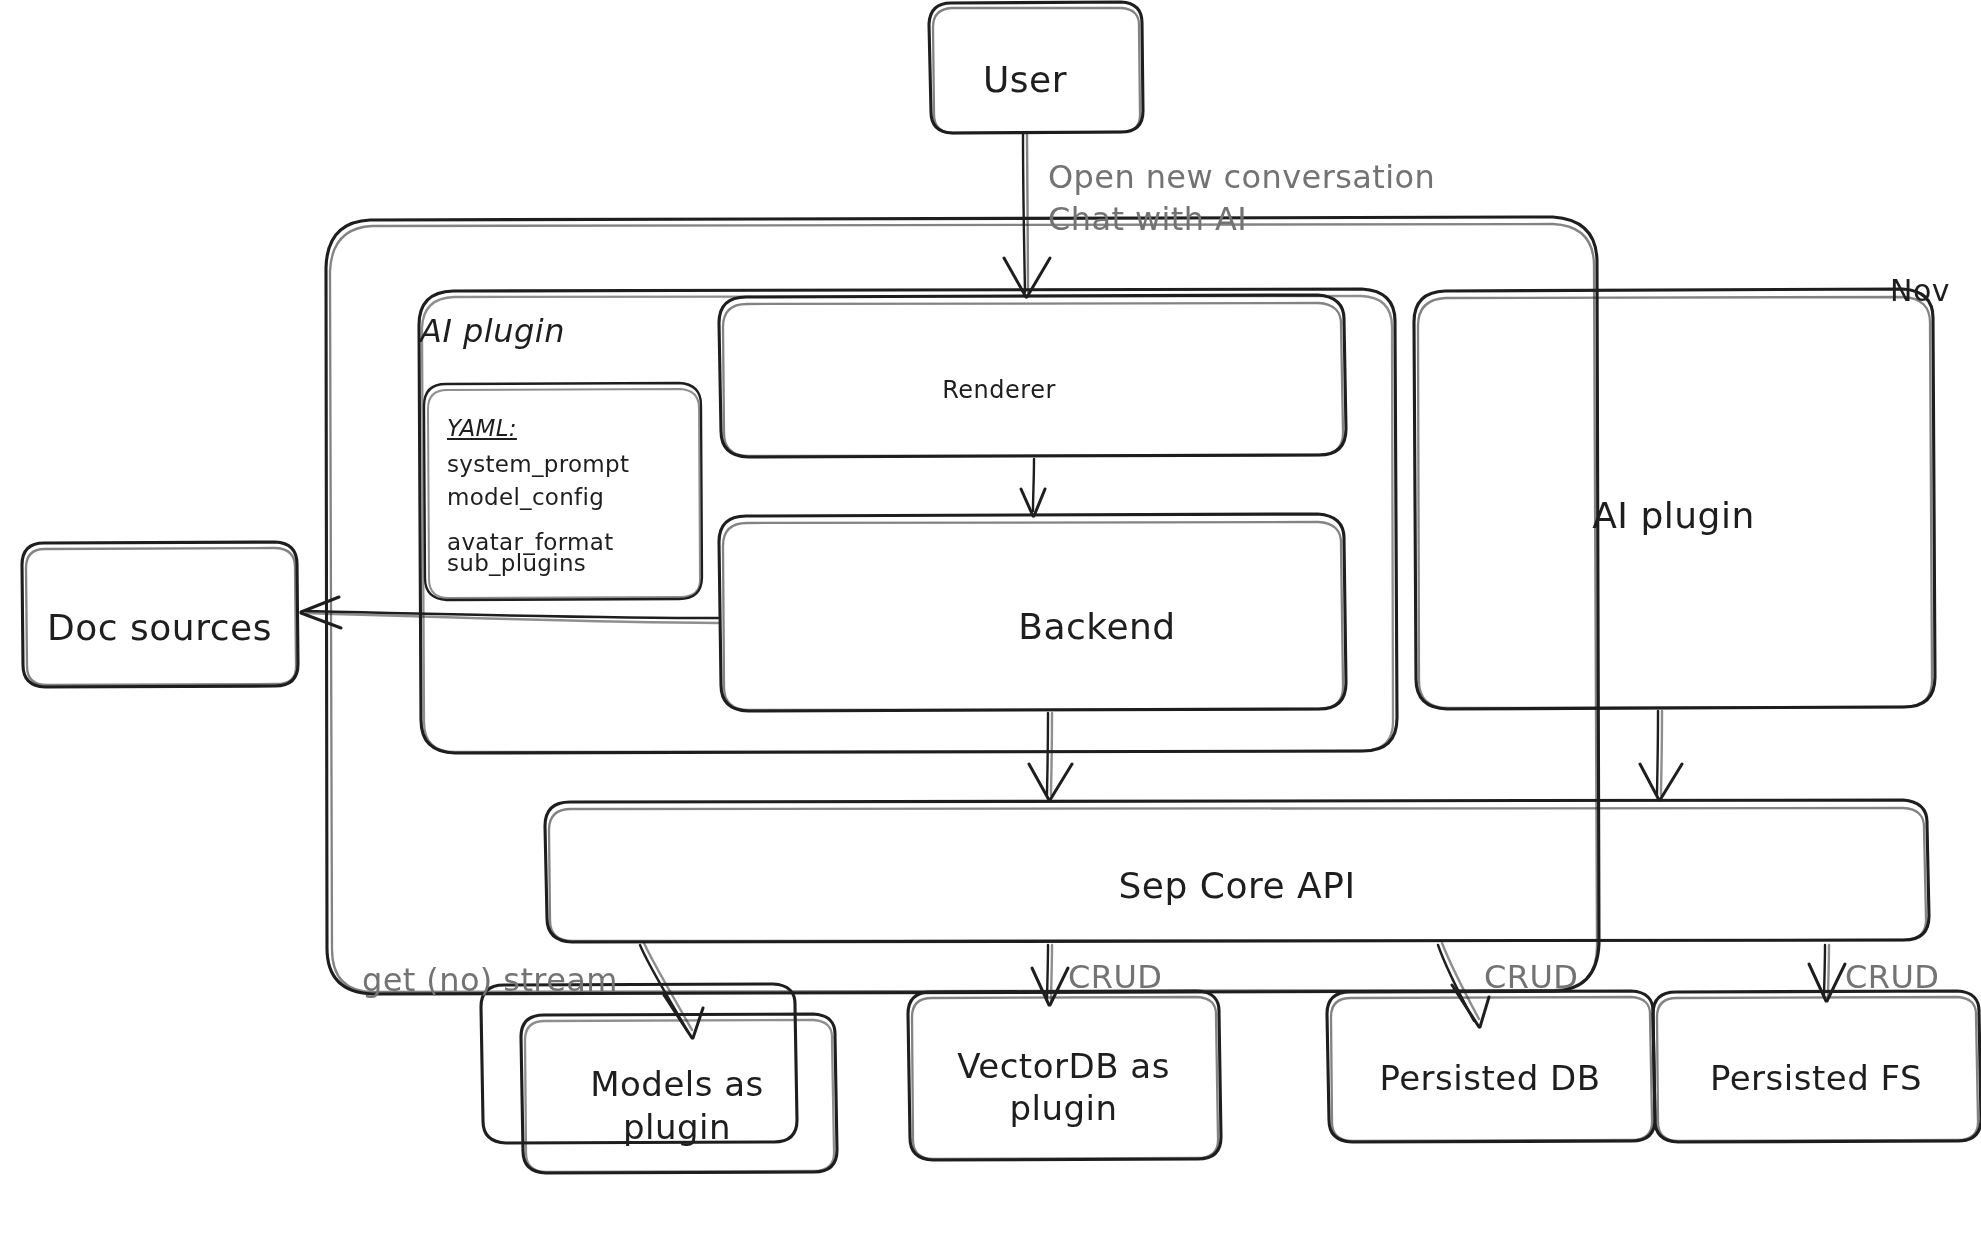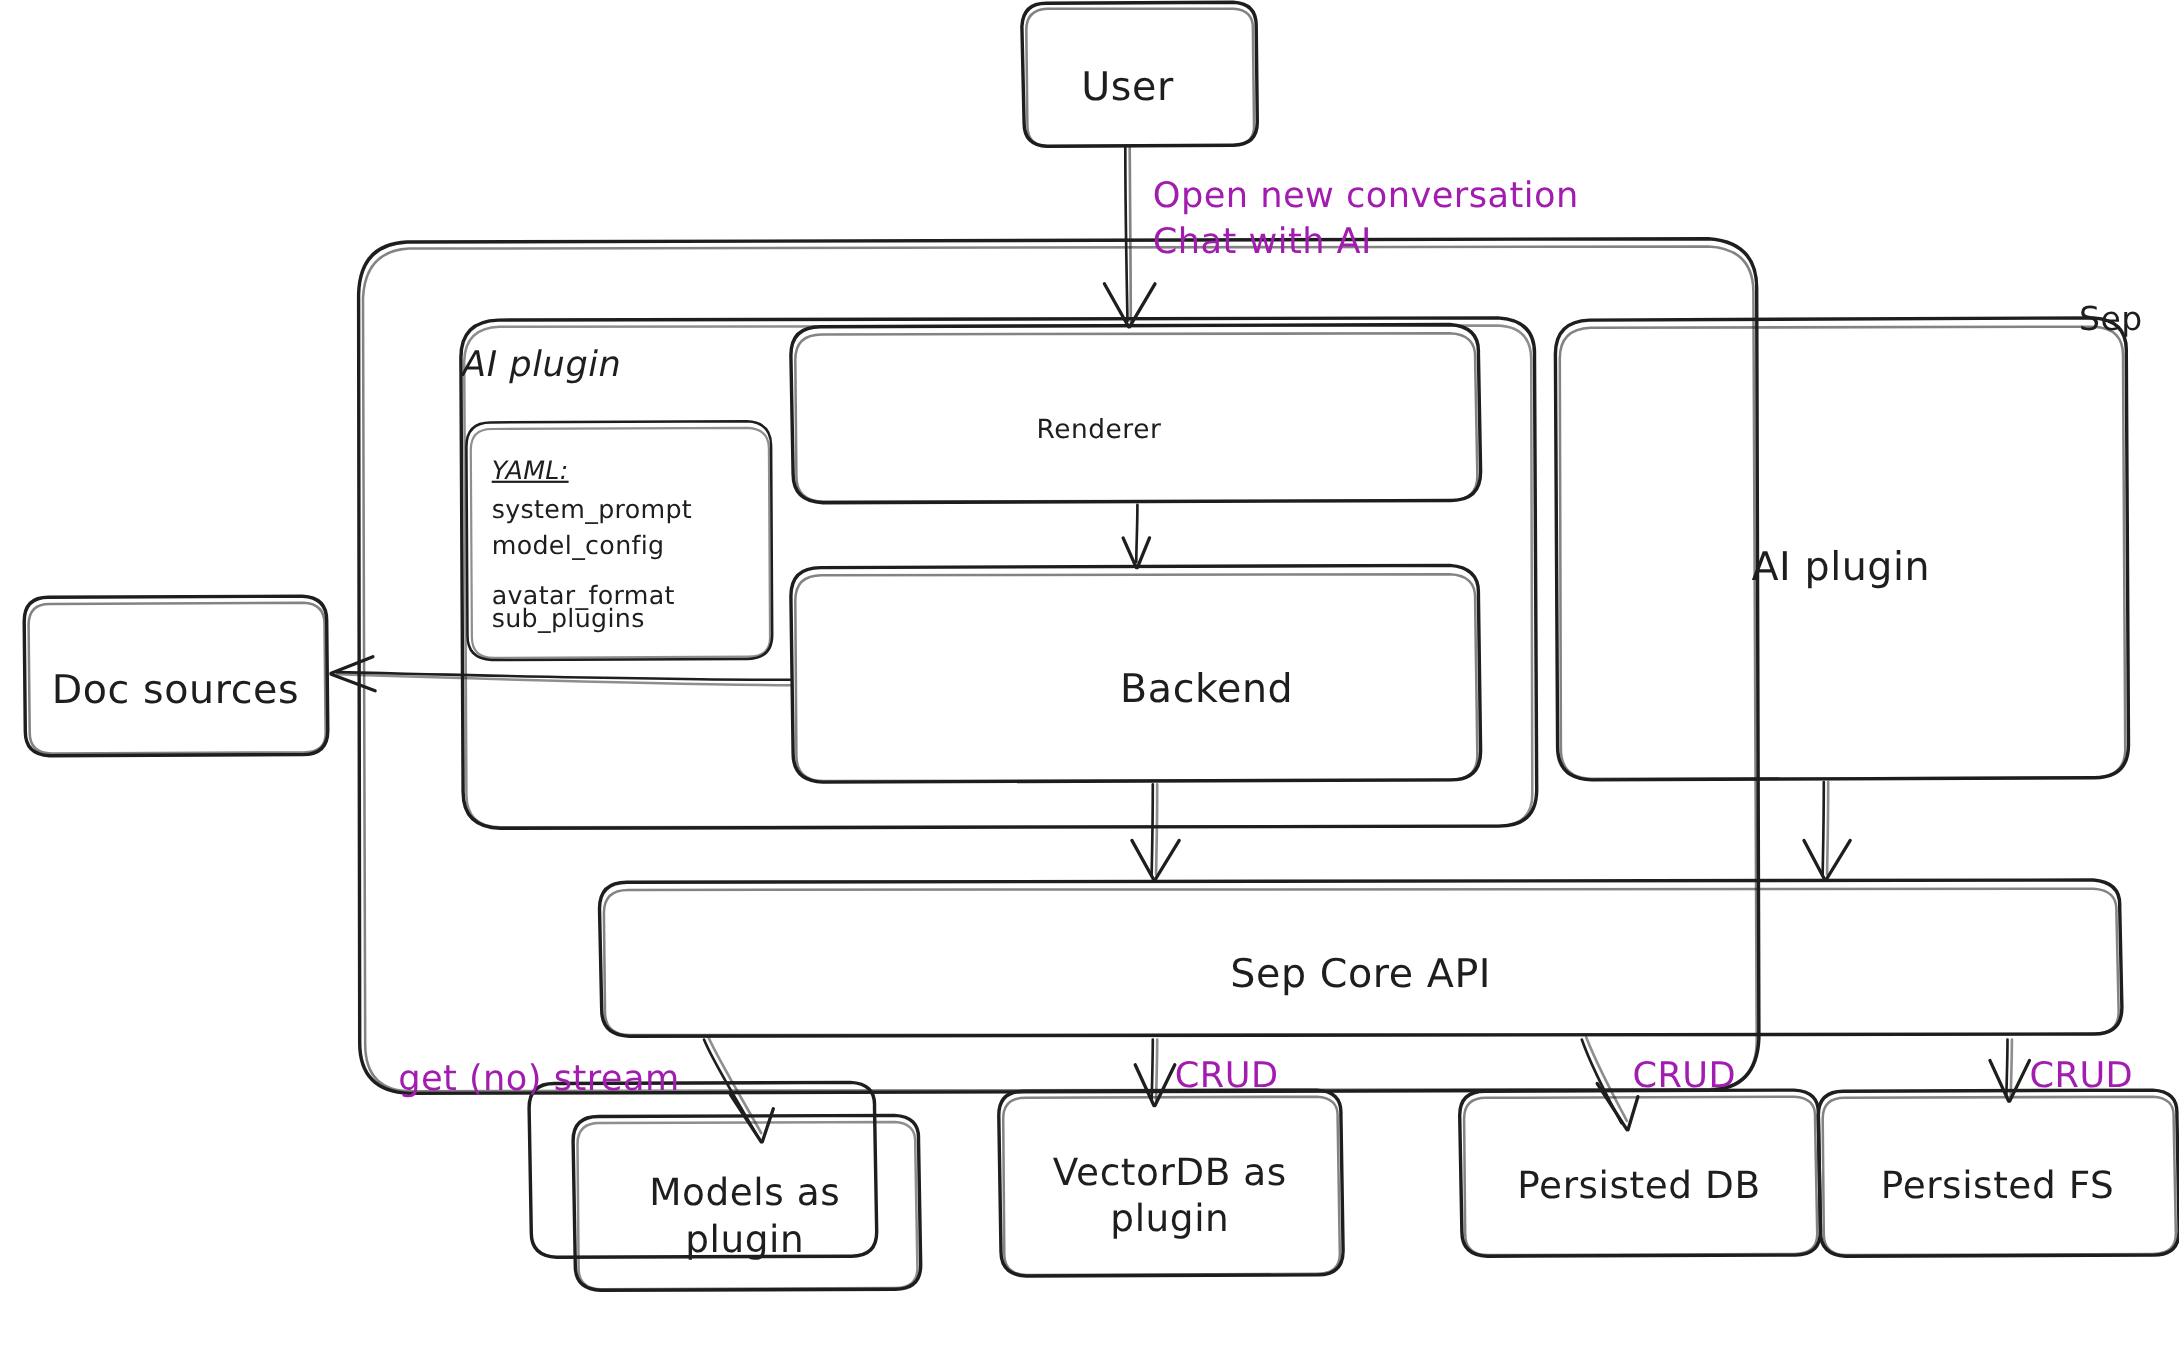--- a/index.html
+++ b/index.html
@@ -28,21 +28,21 @@
     pointer-events: none;
     letter-spacing: 0.5px;
   }
   .lbl-centered {
     display: flex;
     align-items: center;
     justify-content: center;
   }
   .edge-label {
     position: absolute;
-    color: #a21caf;
+    color: #737373;
     font-family: "DejaVu Sans", sans-serif;
     white-space: pre;
     line-height: 1.3;
     letter-spacing: 0.4px;
   }
   .container-label {
     position: absolute;
     color: #1e1e1e;
     font-family: "DejaVu Sans", sans-serif;
     white-space: pre;
@@ -253,21 +253,21 @@
   </g>
 
   <g>
     <path class="sk sk-edge" d="M1825 945 C1825 965, 1824 990, 1824 996"></path>
     <path class="sk sk-edge" d="M1829 945 C1829 965, 1828 990, 1828 996" opacity="0.5"></path>
     <path class="sk sk-head" d="M1809 964 L1826 1001"></path>
     <path class="sk sk-head" d="M1845 964 L1827 1001"></path>
   </g>
 </svg>
 
-<div class="container-label" style="left:1890px; top:273px; font-size:30px;">Sep</div>
+<div class="container-label" style="left:1890px; top:273px; font-size:30px;">Nov</div>
 
 <div class="container-label" style="left:420px; top:312px; font-size:32px; font-style:italic;">AI plugin</div>
 
 <div class="node-label lbl-centered" style="left:929px; top:24px; width:192px; height:110px; font-size:36px;">User</div>
 
 <div class="node-label lbl-centered" style="left:22px; top:565px; width:275px; height:124px; font-size:36px;">Doc sources</div>
 
 <div class="node-label lbl-centered" style="left:686px; top:323px; width:626px; height:134px; font-size:24px;">Renderer</div>
 
 <div class="node-label lbl-centered" style="left:719px; top:542px; width:756px; height:169px; font-size:36px;">Backend</div>

